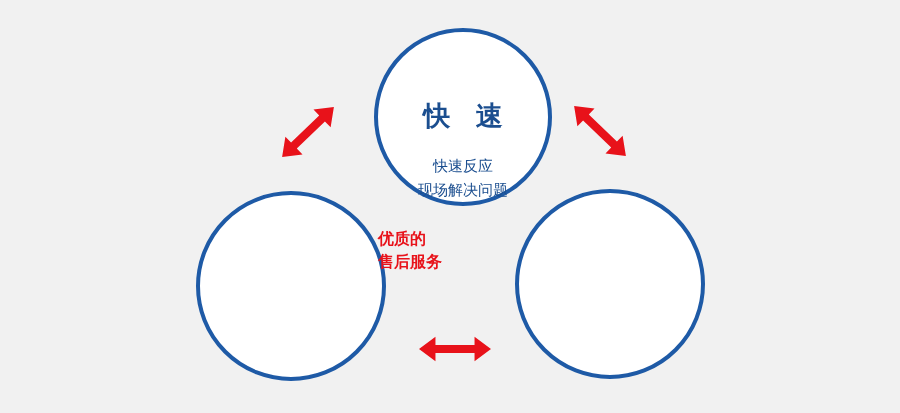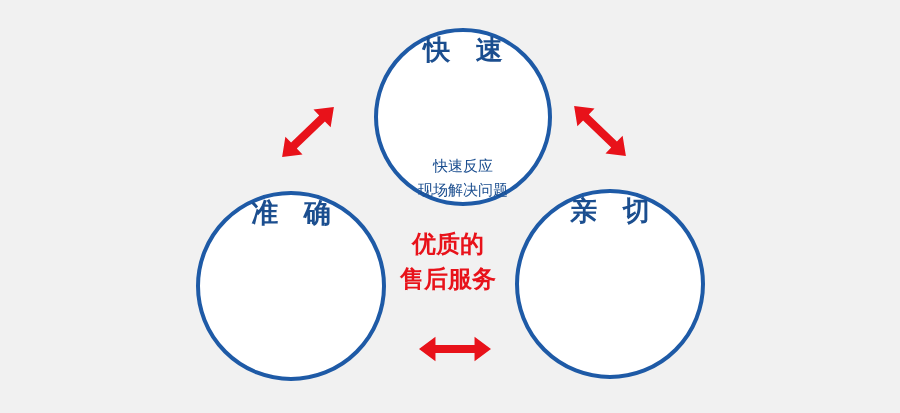--- a/index.html
+++ b/index.html
@@ -22,50 +22,50 @@
     inset: 0;
   }
   .circle {
     position: absolute;
     border-radius: 50%;
     background: var(--circle_fill);
     border: 4px solid var(--blue_border);
     display: flex;
     flex-direction: column;
     align-items: center;
-    justify-content: space-between;
+    justify-content: flex-end;
     text-align: center;
     color: var(--blue_text);
   }
   .circle .title {
     font-size: 27px;
     font-weight: bold;
     letter-spacing: 8px;
     text-indent: 8px; 
     color: var(--blue_text);
   }
   .circle .desc {
-    margin-top: 28px;
+    margin-top: 20px;
     font-size: 15px;
     line-height: 1.6;
     white-space: pre-line;
     color: var(--blue_text);
   }
   #circle-fast   { left: 374px; top: 28px;  width: 178px; height: 178px; }
   #circle-accurate { left: 196px; top: 191px; width: 190px; height: 190px; }
   #circle-kind   { left: 515px; top: 189px; width: 190px; height: 190px; }
 
   .center-label {
     position: absolute;
     left: 378px;
     top: 227px;
     width: 140px;
-    text-align: center;
+    text-align: left;
     color: var(--red);
-    font-size: 24px;
+    font-size: 16px;
     font-weight: bold;
     line-height: 1.45;
     white-space: pre-line;
   }
   .arrow {
     position: absolute;
     width: 72px;
     height: 26px;
     color: var(--red);
   }
@@ -79,25 +79,23 @@
 
 <div class="canvas">
 
   <div class="circle" id="circle-fast">
     <div class="title">快 速</div>
     <div class="desc">快速反应
 现场解决问题</div>
   </div>
 
   <div class="circle" id="circle-accurate">
-    <div class="title">准 确</div>
   </div>
 
   <div class="circle" id="circle-kind">
-    <div class="title">亲 切</div>
   </div>
 
   <div class="center-label">优质的
 售后服务</div>
 
   <div class="arrow" id="arrow-left">
     <svg viewBox="0 0 70 24" aria-hidden="true">
       <polygon fill="currentColor" points="0,12 16,0 16,8 54,8 54,0 70,12 54,24 54,16 16,16 16,24"></polygon>
     </svg>
   </div>

